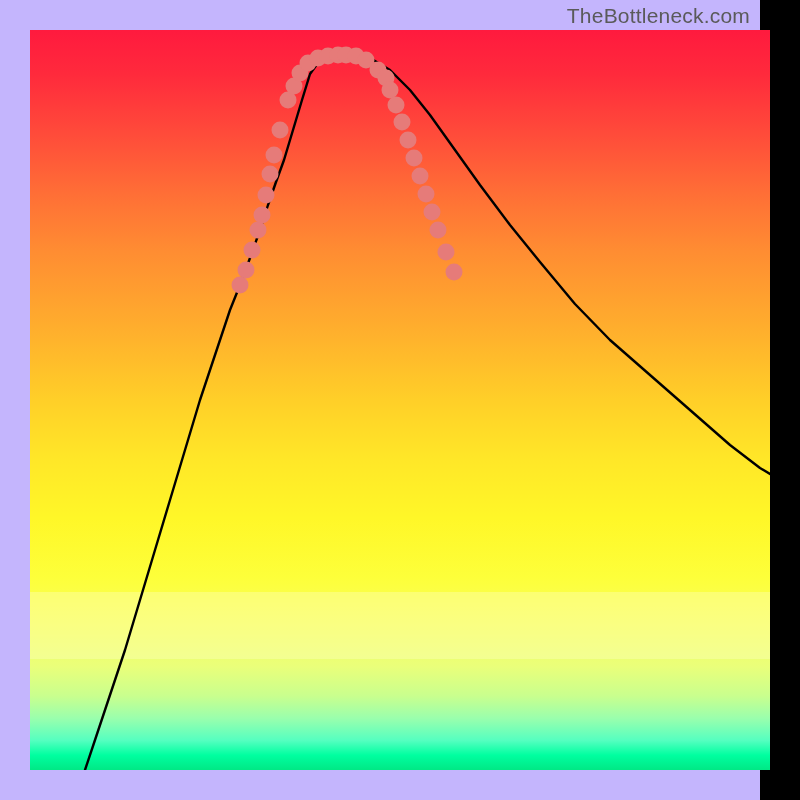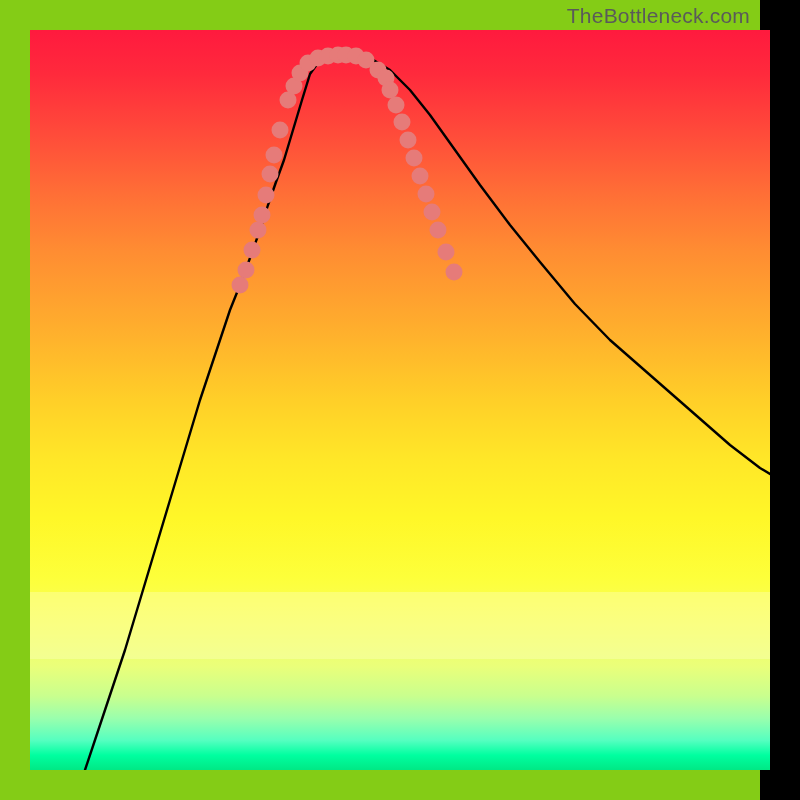--- a/index.html
+++ b/index.html
@@ -8,21 +8,21 @@
     width: 800px;
     height: 800px;
     overflow: hidden;
     background: #000;
     font-family: Arial, Helvetica, sans-serif;
   }
   .frame {
     position: relative;
     width: 760px;
     height: 800px;
-    background: #84cc16;
+    background: #c4b5fd;
   }
   .plot-area {
     position: absolute;
     left: 30px;
     top: 30px;
     width: 740px;
     height: 740px;
     overflow: hidden;
   }
   .gradient {

